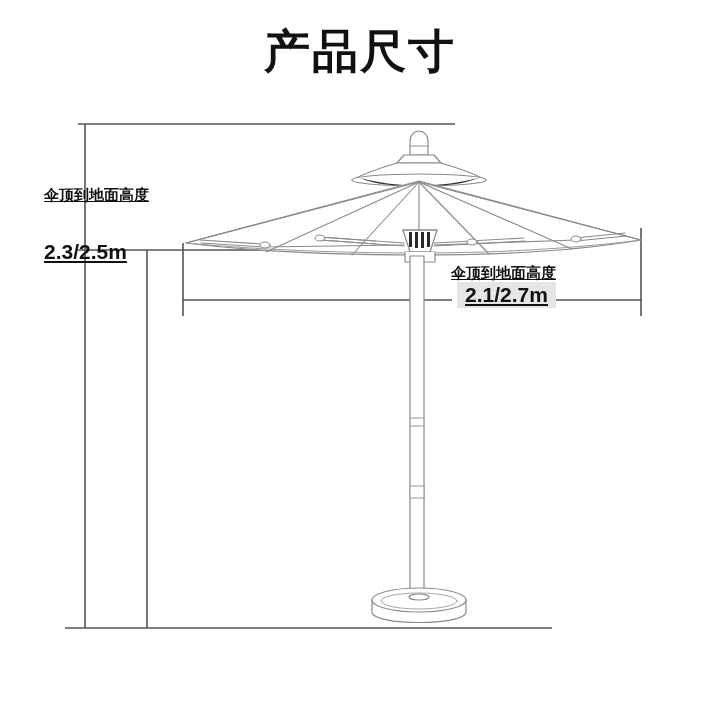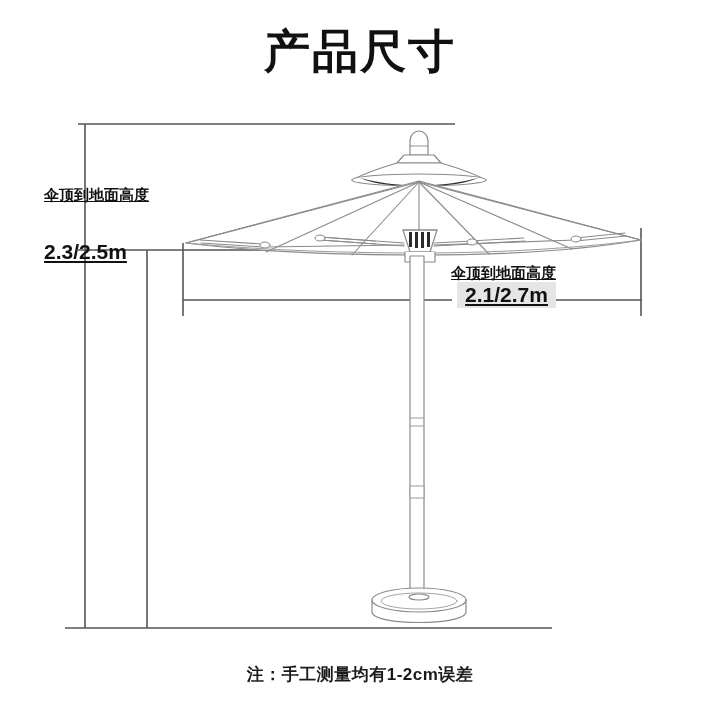--- a/index.html
+++ b/index.html
@@ -235,15 +235,14 @@
     <span class="cap">伞顶到地面高度</span>
     <span class="val">2.3/2.5m</span>
   </div>
 
 
   <div class="dim-label" id="label-diameter">
     <span class="cap">伞顶到地面高度</span>
     <span class="val">2.1/2.7m</span>
   </div>
 
-  <div id="footnote">注：手工测量均有1-2cm误差</div>
 
 </div>
 
 </body></html>

